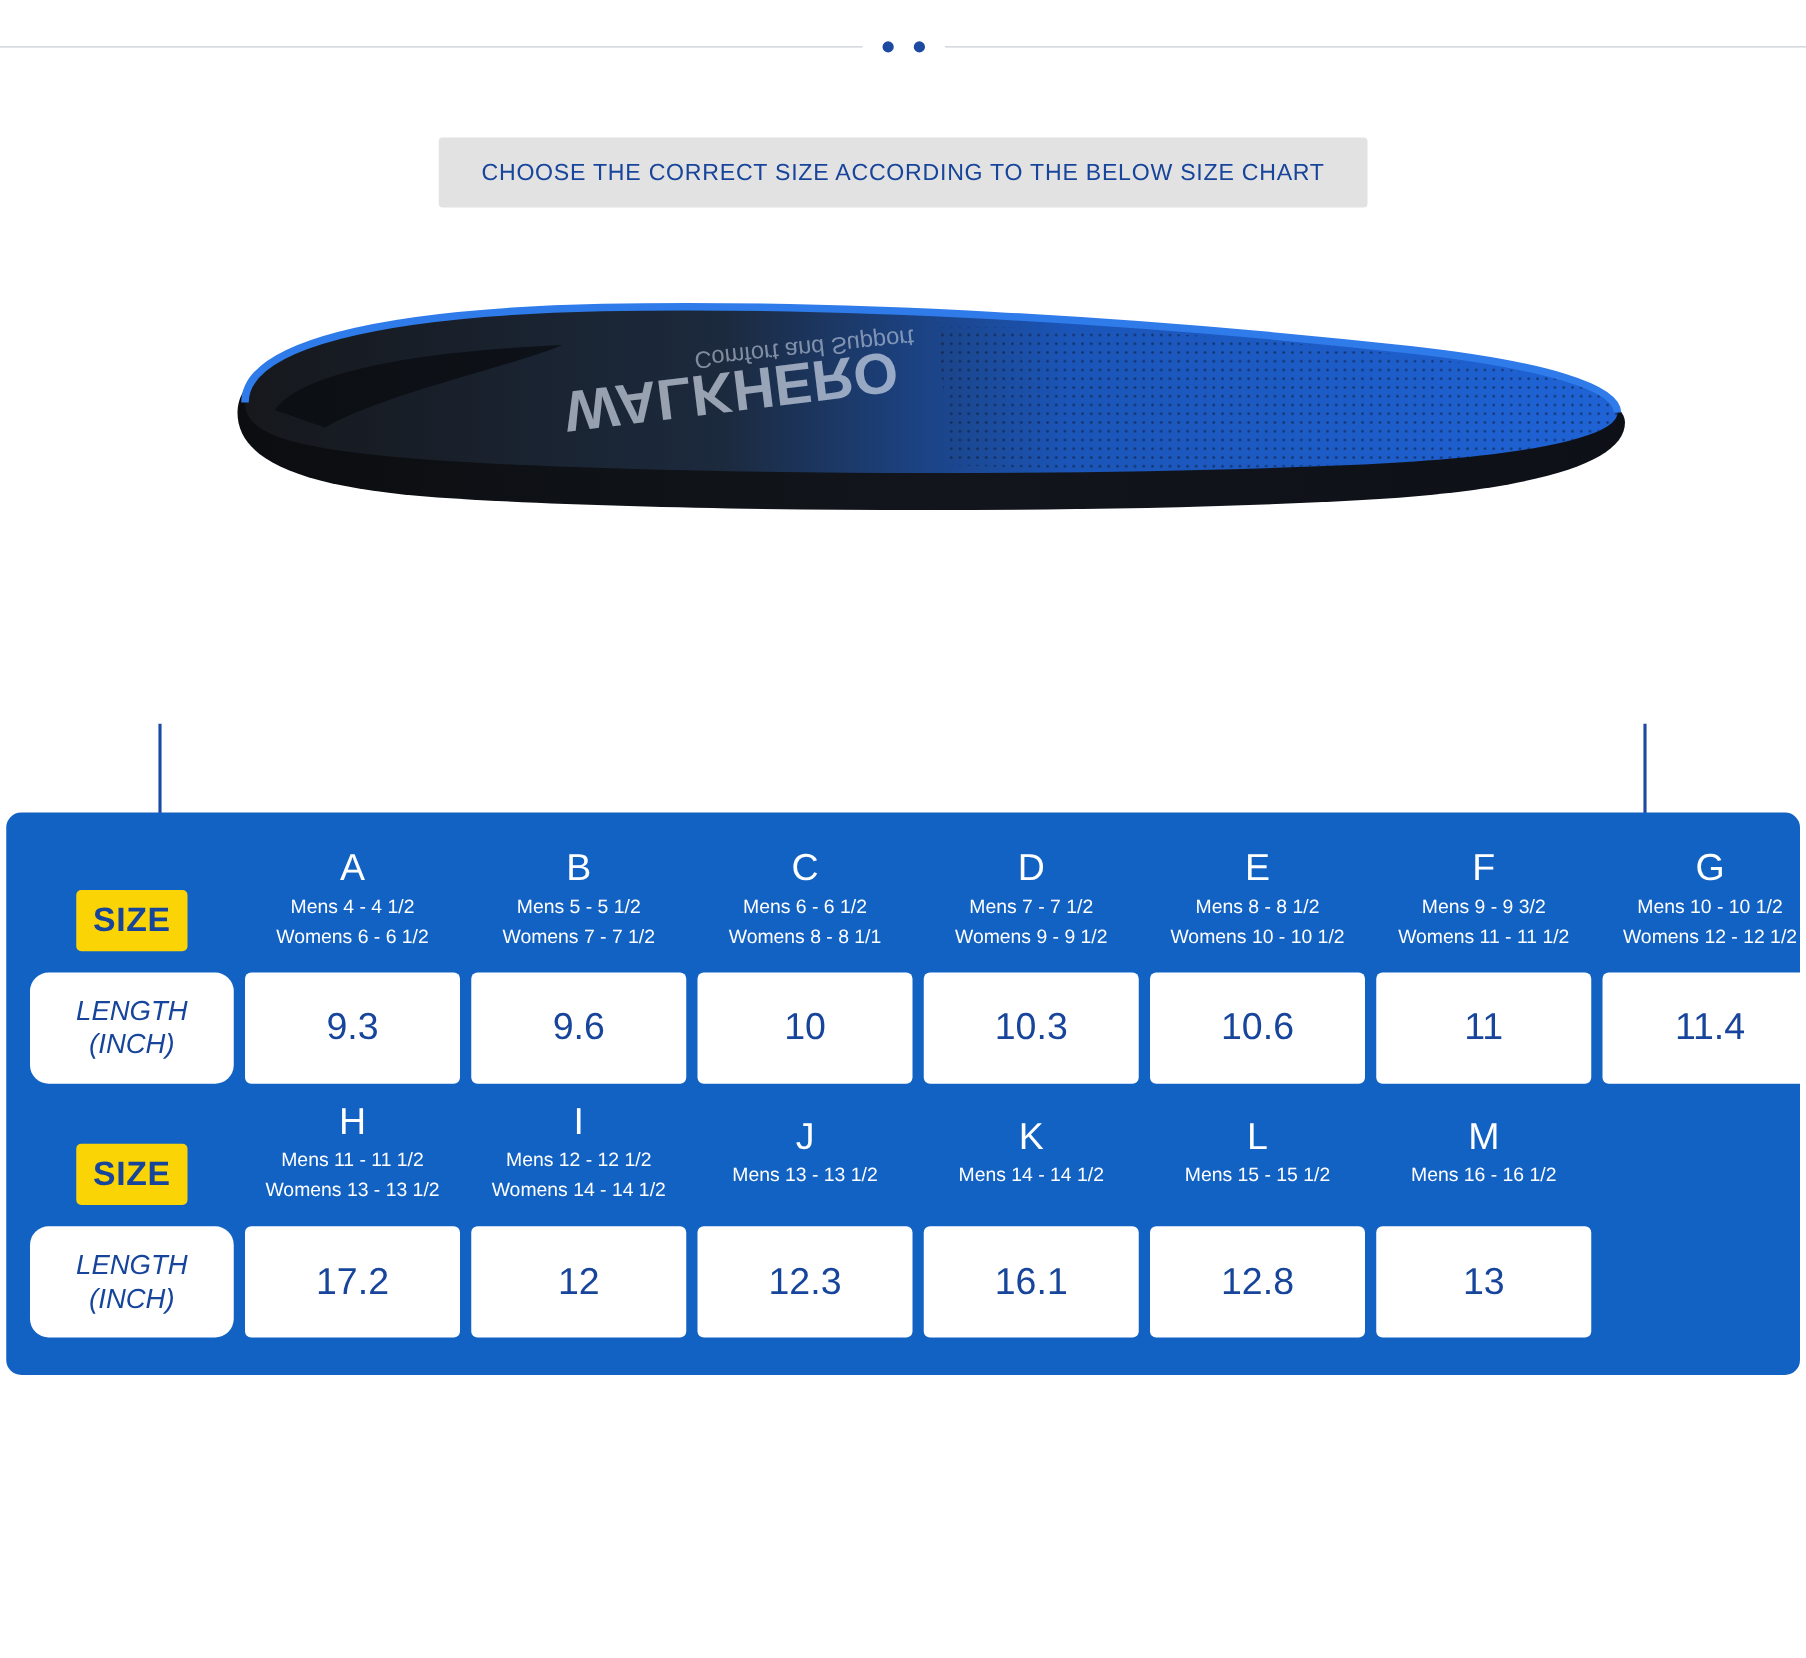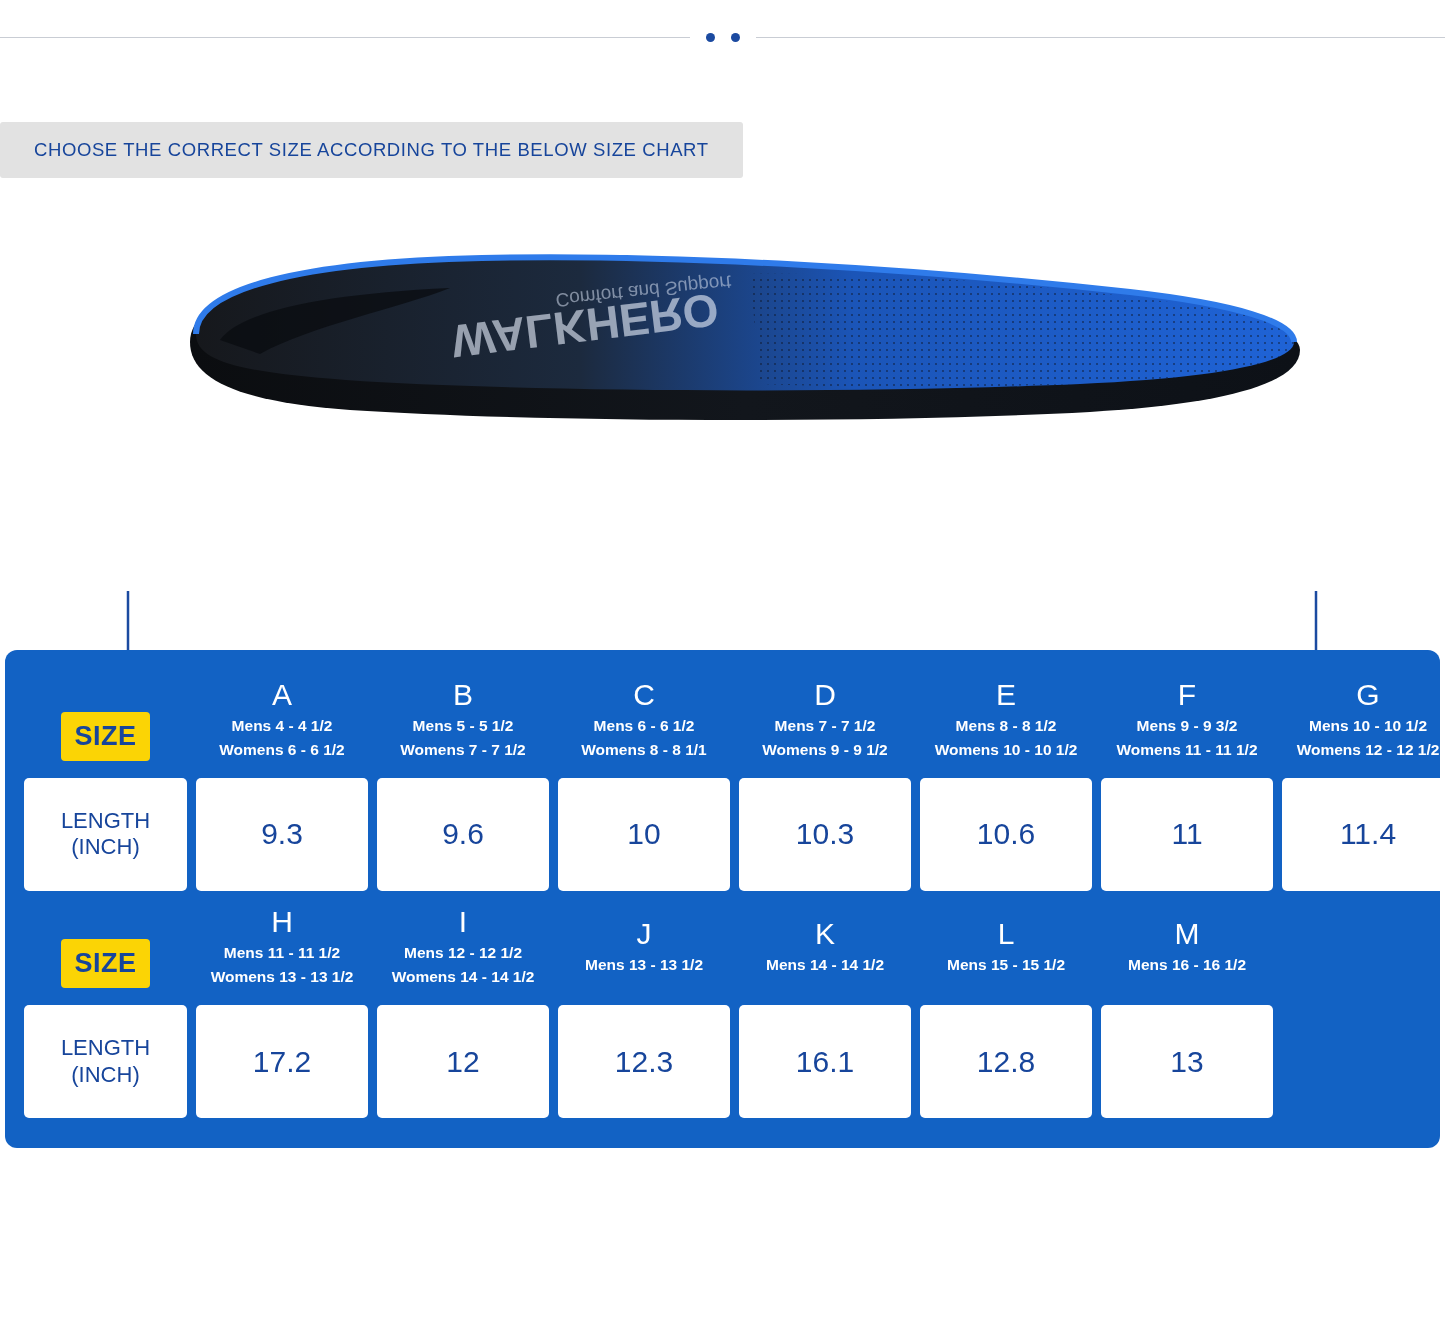--- a/index.html
+++ b/index.html
@@ -42,22 +42,22 @@
     font-size: 35px;
     letter-spacing: 1.2px;
     font-weight: 400;
     color: #17459b;
     white-space: nowrap;
   }
 
   
   .subtitle-wrap {
     display: flex;
-    justify-content: flex-start;
-    margin-top: 56px;
+    justify-content: center;
+    margin-top: 44px;
   }
   .subtitle {
     background: #e2e2e2;
     color: #17459b;
     font-size: 18.5px;
     letter-spacing: 0.6px;
     padding: 17px 34px;
     border-radius: 3px;
     white-space: nowrap;
   }
@@ -135,29 +135,29 @@
   .hdr-letter {
     font-size: 30px;
     font-weight: 400;
     line-height: 1.25;
   }
   .hdr-mens,
   .hdr-womens {
     font-size: 15.5px;
     line-height: 1.55;
     white-space: nowrap;
-    font-weight: bold;
   }
   .len-label-cell {
     background: #ffffff;
-    border-radius: 5px;
+    border-radius: 15px;
     color: #17459b;
     font-size: 22px;
     line-height: 1.22;
-    padding: 30px 0;
+    padding: 18px 0;
+    font-style: italic;
   }
   .len-value-cell {
     background: #ffffff;
     border-radius: 5px;
     color: #17459b;
     font-size: 30px;
     padding: 23px 0;
   }
   .empty-cell {
     background: transparent;

